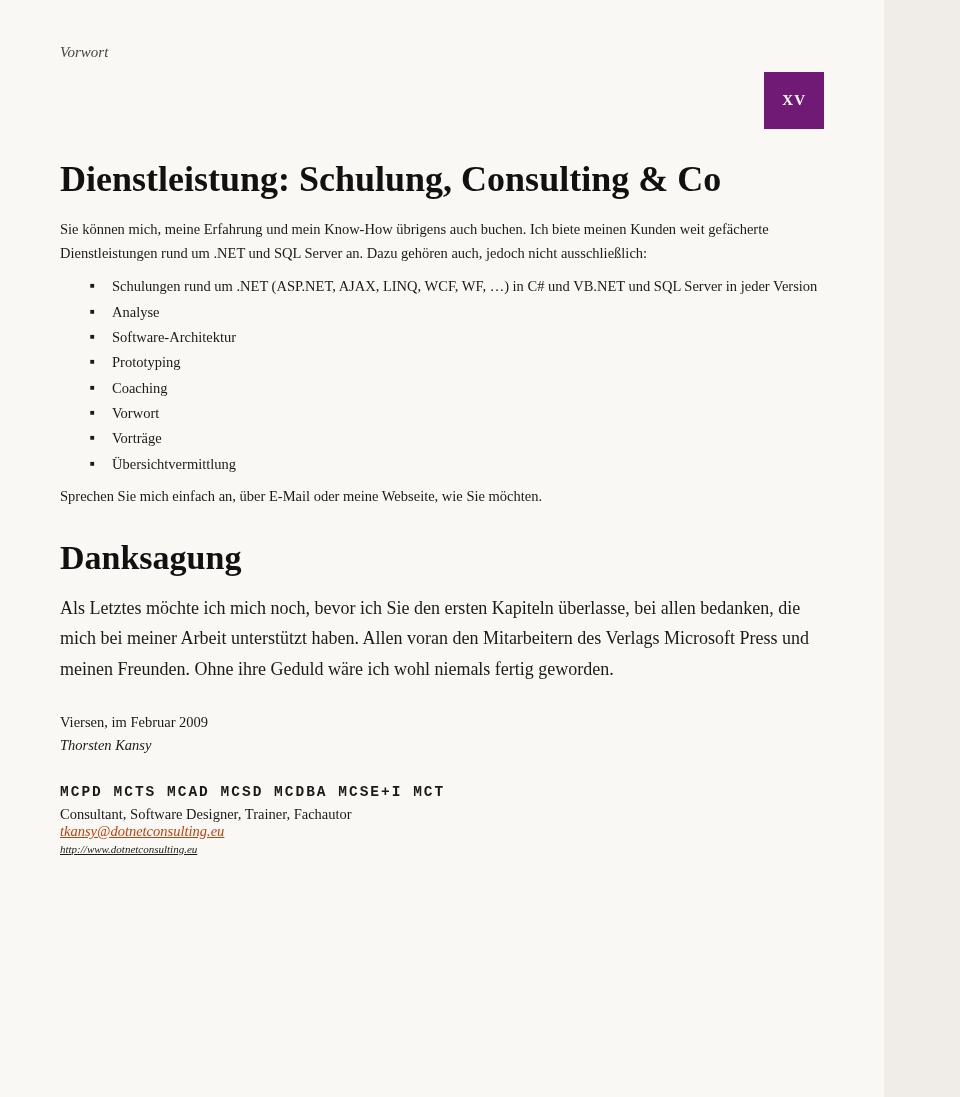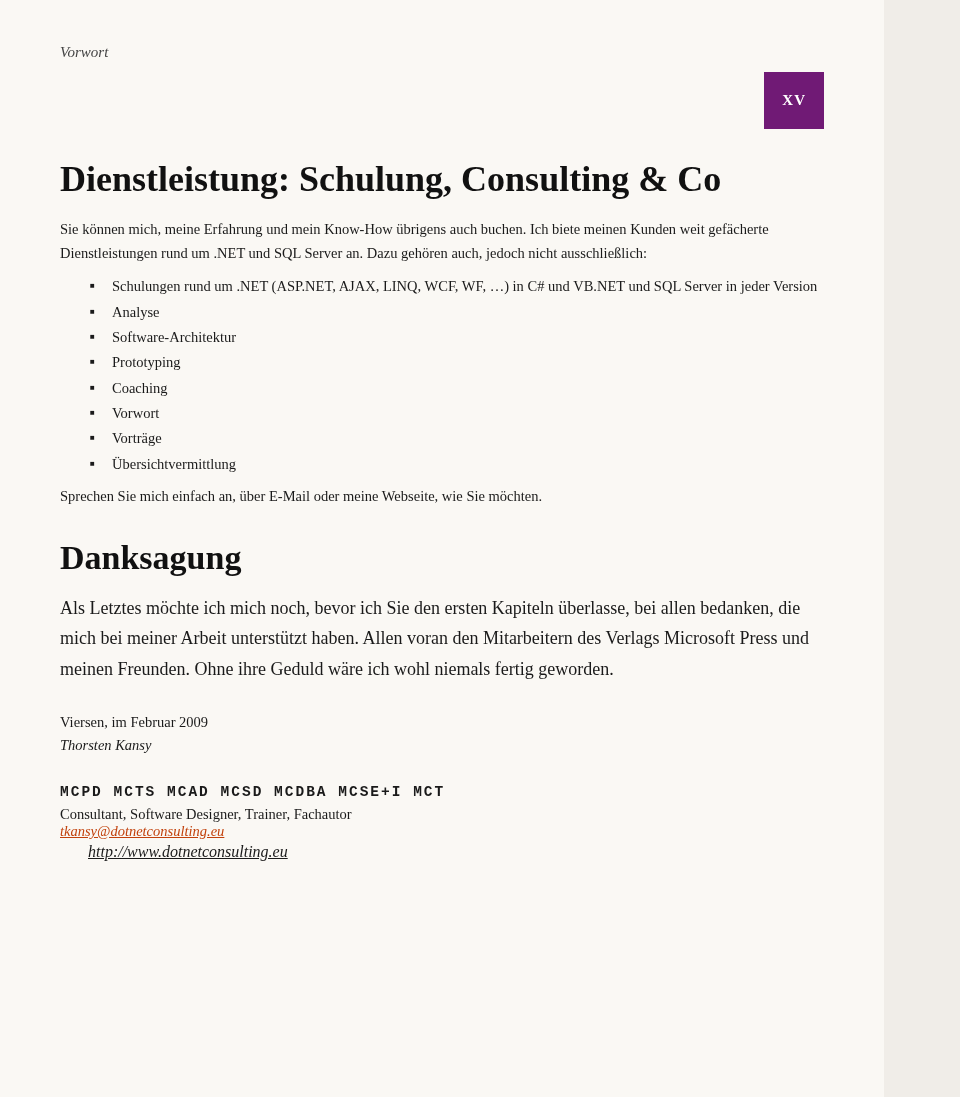--- a/index.html
+++ b/index.html
@@ -150,26 +150,25 @@
     .email-link {
       font-size: 14.5px;
       color: #c2410c;
       text-decoration: underline;
       display: block;
       margin-bottom: 3px;
       font-style: italic;
     }
 
     .website-link {
-      font-size: 16px;
+      font-size: 11px;
       color: #1a1a1a;
       text-decoration: underline;
       display: block;
       font-style: italic;
-      margin-left: 28px;
     }
   </style>
 </head>
 <body>
 
 <div class="page">
 
   <div class="header-bar">
     <span class="header-label">Vorwort</span>
     <span class="page-number-box">XV</span>

